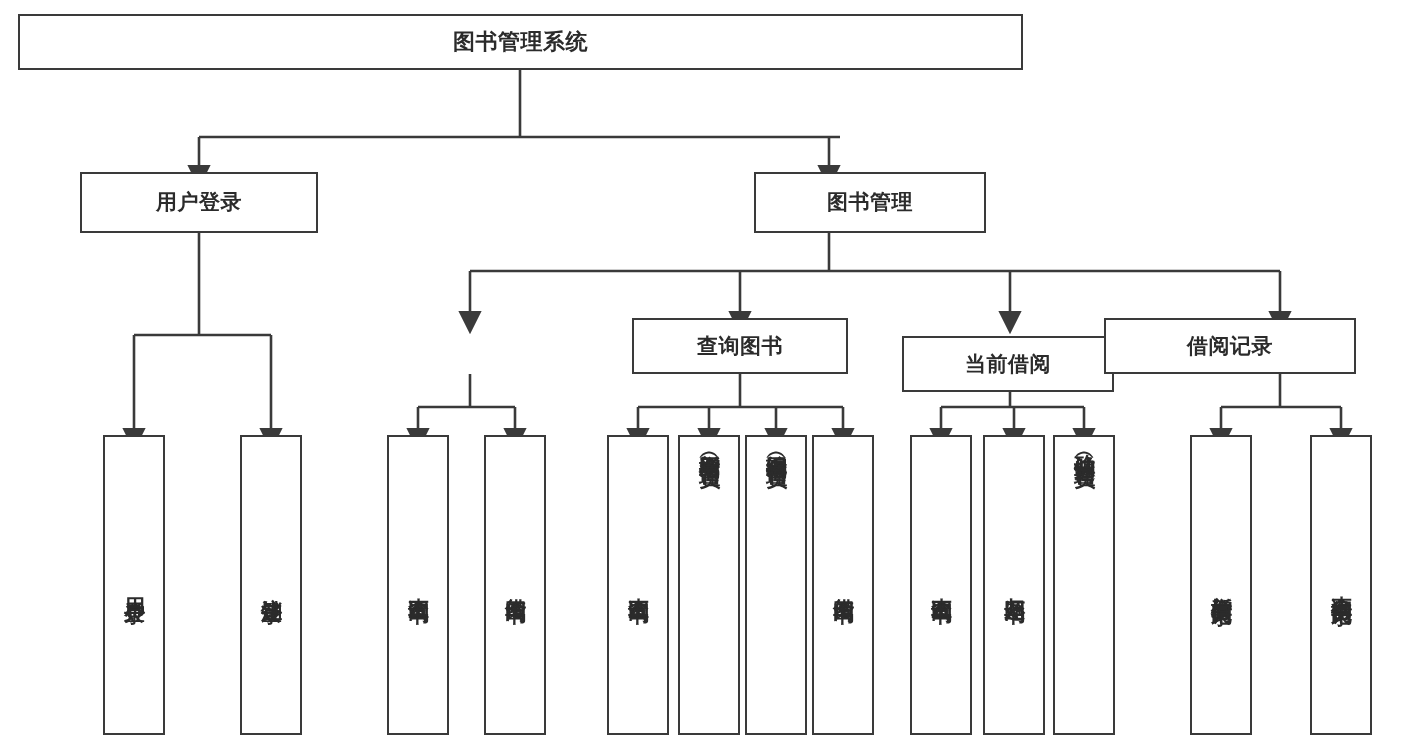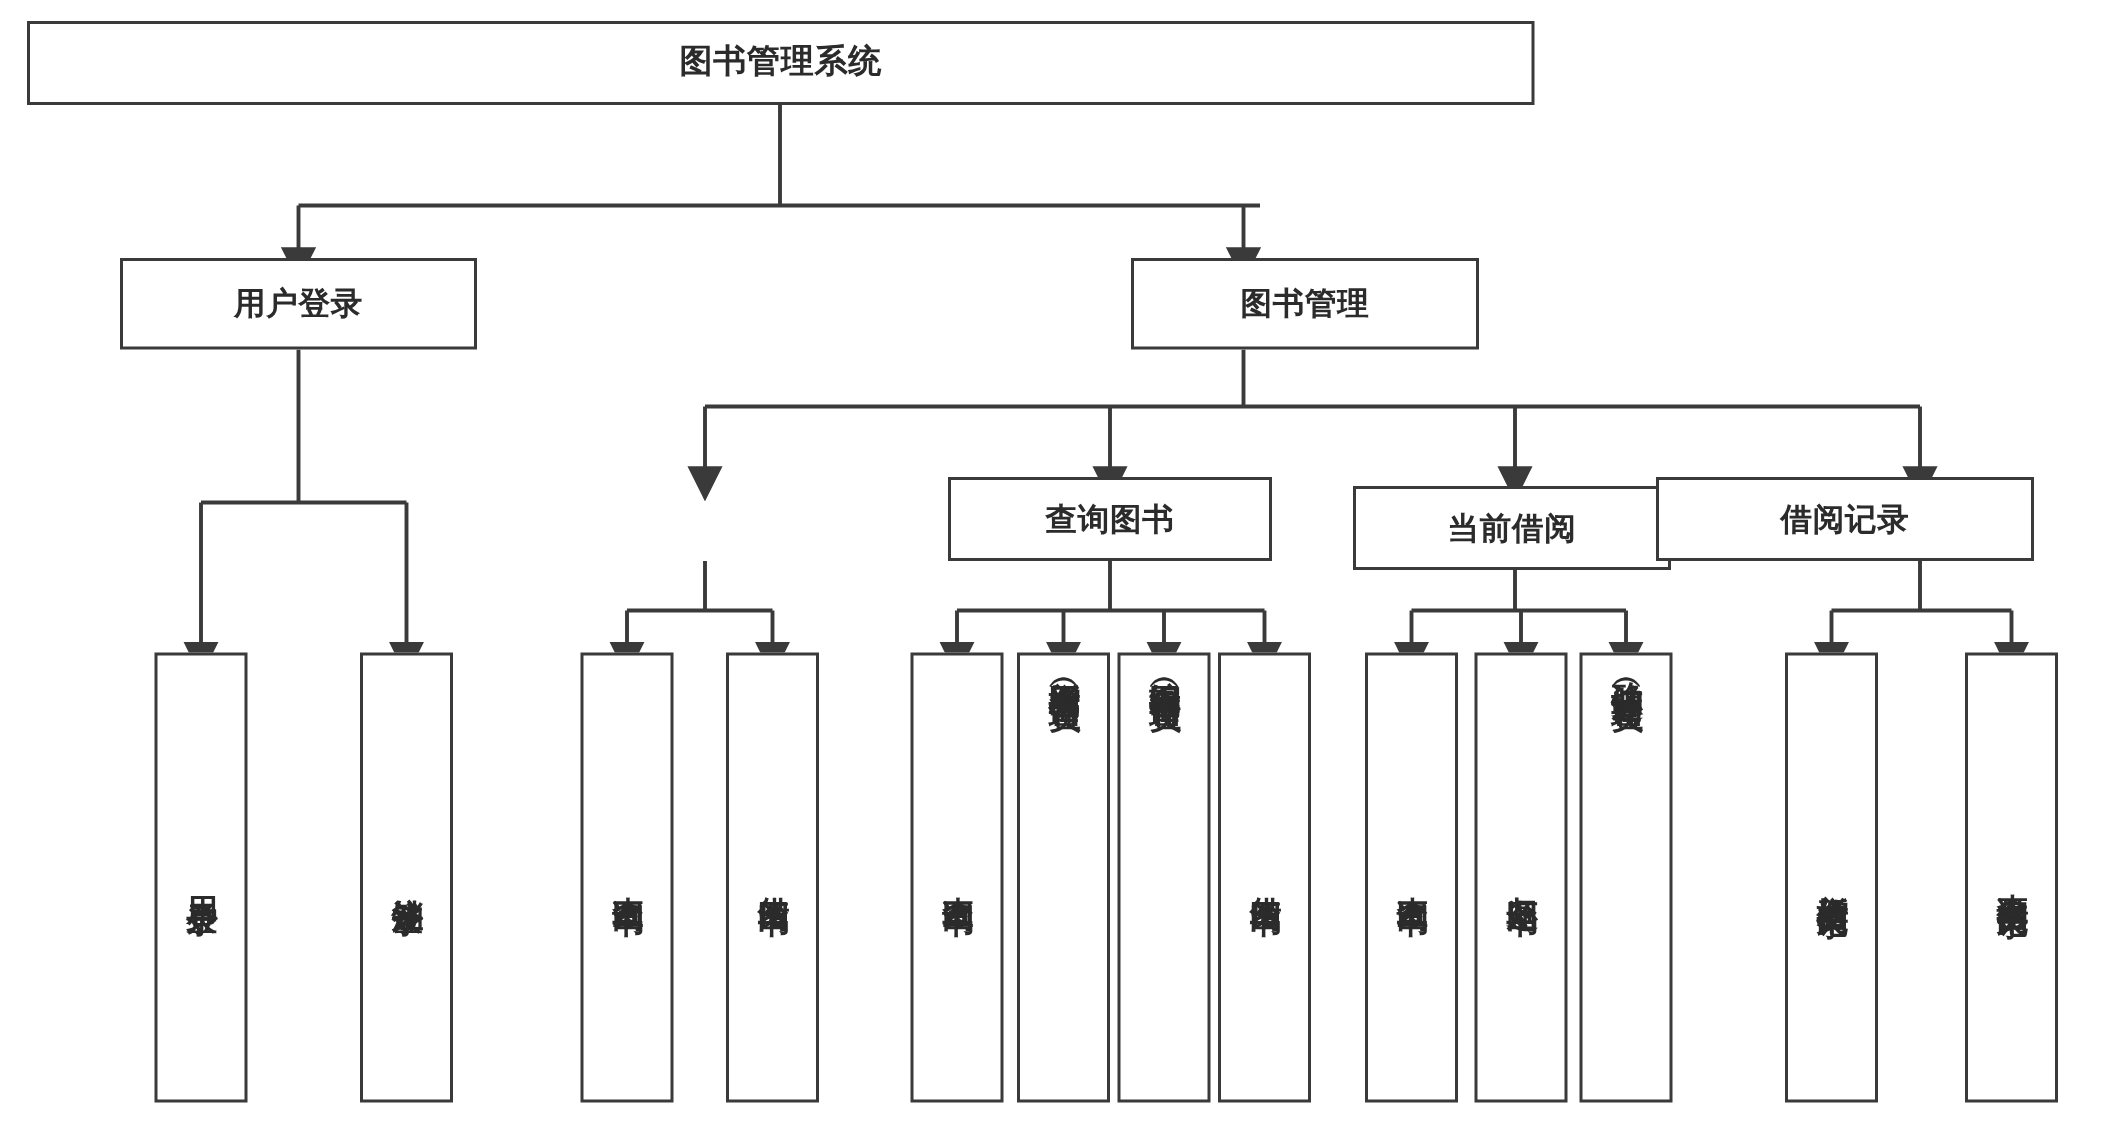--- a/index.html
+++ b/index.html
@@ -141,21 +141,21 @@
   <div class="node horiz" style="left:80px; top:172px; width:238px; height:61px;">
     <span class="label">用户登录</span>
   </div>
   <div class="node horiz" style="left:754px; top:172px; width:232px; height:61px;">
     <span class="label">图书管理</span>
   </div>
 
   <div class="node horiz" style="left:632px; top:318px; width:216px; height:56px;">
     <span class="label">查询图书</span>
   </div>
-  <div class="node horiz" style="left:902px; top:324px; width:212px; height:56px;">
+  <div class="node horiz" style="left:902px; top:336px; width:212px; height:56px;">
     <span class="label">当前借阅</span>
   </div>
   <div class="node horiz" style="left:1104px; top:318px; width:252px; height:56px;">
     <span class="label">借阅记录</span>
   </div>
 
   <div class="node vert mid" style="left:103px; top:435px; width:62px; height:300px;">
     <span class="label">用户登录</span>
   </div>
   <div class="node vert mid" style="left:240px; top:435px; width:62px; height:300px;">

